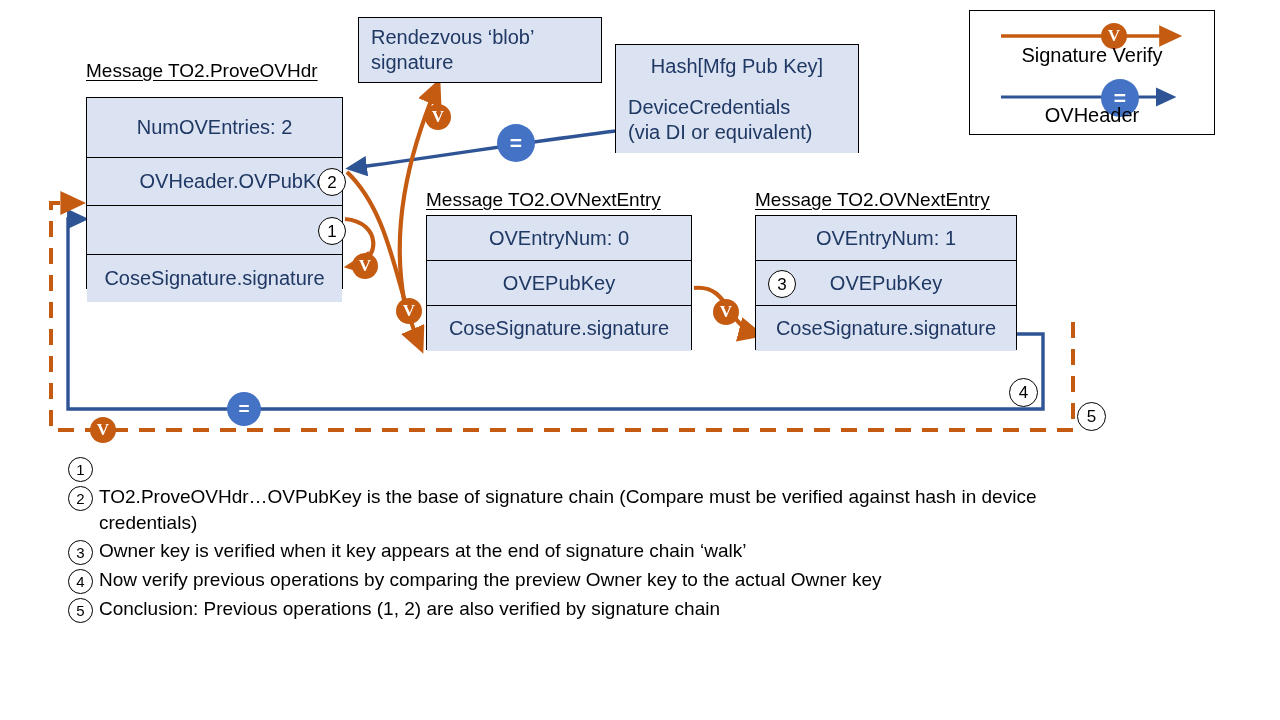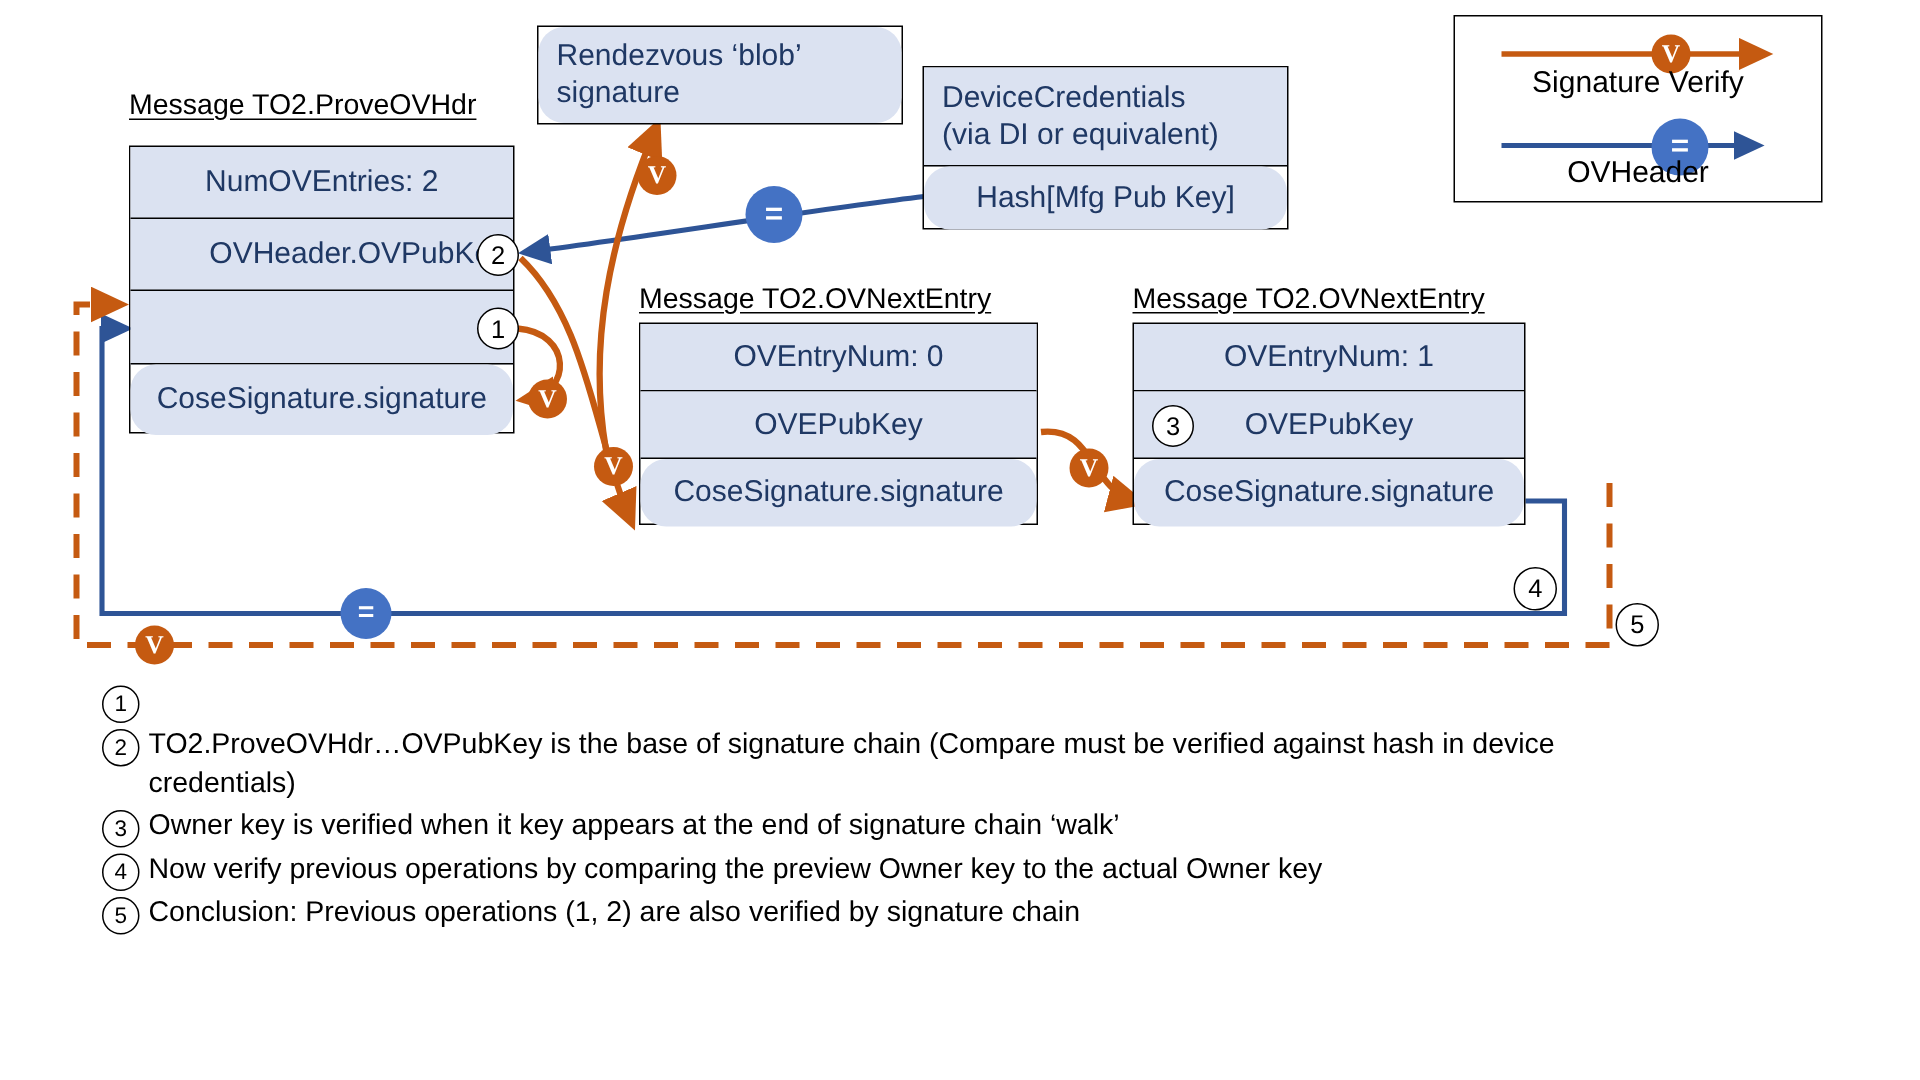--- a/index.html
+++ b/index.html
@@ -15,21 +15,21 @@
   .msg-title{
     position:absolute;color:#000000;font-size:19px;line-height:22px;
     text-decoration:underline;text-underline-offset:3px;white-space:nowrap;
   }
   .panel{position:absolute;border:1px solid #000;box-sizing:border-box;}
   .cell{
     background:#dbe2f1;border-bottom:1px solid #000;box-sizing:border-box;
     color:#1f3864;font-size:20px;display:flex;align-items:center;
     justify-content:center;position:relative;
   }
-  .cell:last-child{border-bottom:none;border-radius:17px;}
+  .cell:last-child{border-bottom:none;}
 
   .note-num{
     display:inline-flex;align-items:center;justify-content:center;
     width:26px;height:26px;border:1.6px solid #000;border-radius:50%;
     background:#fff;color:#000;font-size:17px;line-height:1;
     position:absolute;
   }
 
   
   .cell.stack{flex-direction:column;align-items:flex-start;justify-content:center;
@@ -90,21 +90,21 @@
     <path d="M694,288 C730,284 726,326 757,334" fill="none" stroke="#c55a11" stroke-width="4.2" marker-end="url(#arrO)"></path>
 
     <path d="M1017,334 L1043,334 L1043,409 L68,409 L68,219 L82,219" fill="none" stroke="#2e5496" stroke-width="3.4" marker-end="url(#arrB)"></path>
 
     <path d="M1073,322 L1073,430 L51,430 L51,203 L78,203" fill="none" stroke="#c55a11" stroke-width="4" stroke-dasharray="16 11" marker-end="url(#arrO)"></path>
   </svg>
 
   <div class="msg-title" style="left:86px;top:60px;">Message TO2.ProveOVHdr</div>
 
   <div class="panel" style="left:86px;top:97px;width:257px;height:192px;">
-    <div class="cell" style="height:48px;">
+    <div class="cell" style="height:60px;">
       <span>NumOVEntries: 2</span>
     </div>
     <div class="cell" style="height:48px;padding-left:48px;">
       <span>OVHeader.OVPubKey</span>
       <span class="note-num" style="right:-4px;top:10px;">2</span>
     </div>
     <div class="cell" style="height:49px;">
       <span class="note-num" style="right:-4px;top:11px;">1</span>
     </div>
     <div class="cell" style="height:47px;">
@@ -113,26 +113,26 @@
   </div>
 
   <div class="panel" style="left:358px;top:17px;width:244px;height:66px;">
     <div class="cell stack" style="height:100%;border-bottom:none;">
       <div>Rendezvous ‘blob’</div>
       <div>signature</div>
     </div>
   </div>
 
   <div class="panel" style="left:615px;top:44px;width:244px;height:109px;">
+    <div class="cell" style="height:42px;border-bottom:none;">
+      <span>Hash[Mfg Pub Key]</span>
+    </div>
     <div class="cell stack" style="height:66px;">
       <div>DeviceCredentials</div>
       <div>(via DI or equivalent)</div>
-    </div>
-    <div class="cell" style="height:42px;border-bottom:none;">
-      <span>Hash[Mfg Pub Key]</span>
     </div>
   </div>
 
   <div class="msg-title" style="left:426px;top:189px;">Message TO2.OVNextEntry</div>
 
   <div class="panel" style="left:426px;top:215px;width:266px;height:135px;">
     <div class="cell" style="height:45px;">
       <span>OVEntryNum: 0</span>
     </div>
     <div class="cell" style="height:45px;">

